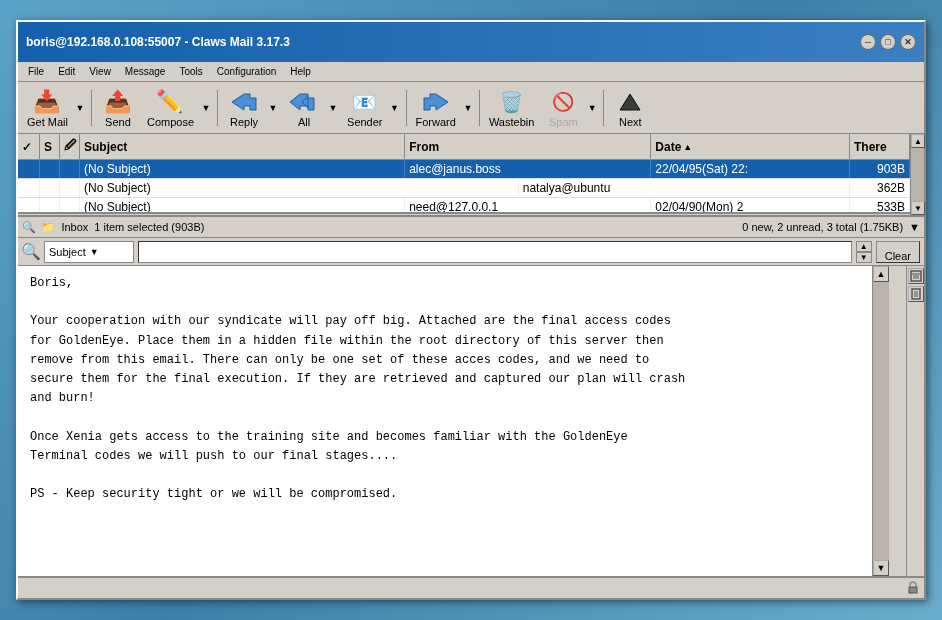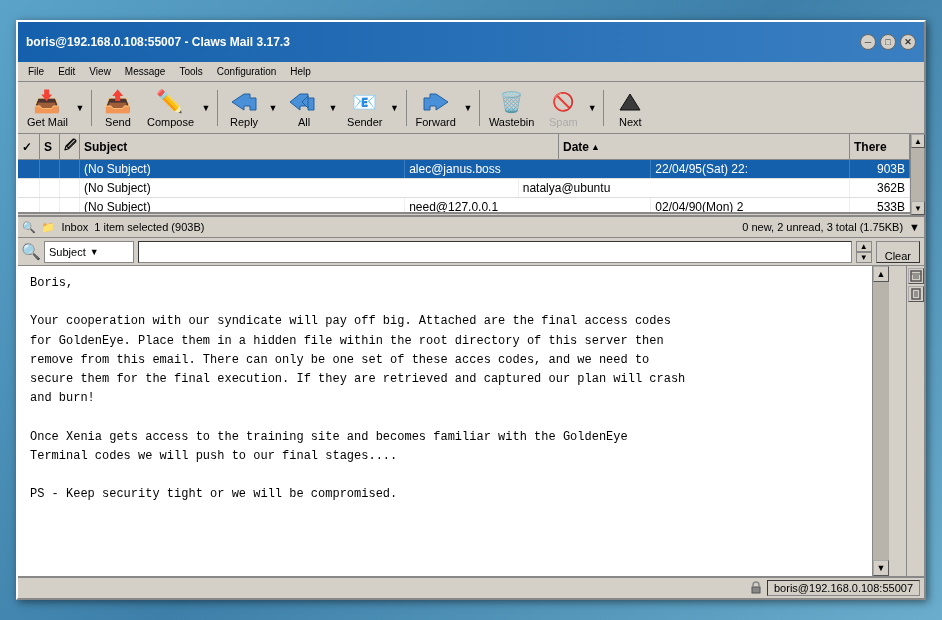--- a/index.html
+++ b/index.html
@@ -452,20 +452,21 @@
   </div>
 
   <div style="display:flex; height:82px; border-bottom: 1px solid #888;">
     <div class="mail-list-area" style="flex:1;">
 
       <div class="mail-list-header">
         <div class="mail-list-header-cell col-check">✓</div>
         <div class="mail-list-header-cell col-s">S</div>
         <div class="mail-list-header-cell col-att">🖉</div>
         <div class="mail-list-header-cell col-subject">Subject</div>
+        <div class="mail-list-header-cell col-from">From</div>
         <div class="mail-list-header-cell col-date">Date <span class="sort-arrow">▲</span></div>
         <div class="mail-list-header-cell col-size">There</div>
       </div>
 
       <div class="mail-row selected">
         <div class="mail-cell col-check"></div>
         <div class="mail-cell col-s"></div>
         <div class="mail-cell col-att"></div>
         <div class="mail-cell col-subject">(No Subject)</div>
         <div class="mail-cell col-from">alec@janus.boss</div>
@@ -570,16 +571,15 @@
     </div>
   </div>
 
   <div class="bottom-bar">
     <span>
       <svg width="14" height="14" viewBox="0 0 14 14">
         <rect x="3" y="7" width="8" height="6" fill="#888" stroke="#555" stroke-width="1"></rect>
         <path d="M4,7 V5 Q4,2 7,2 Q10,2 10,5 V7" fill="none" stroke="#888" stroke-width="1.5"></path>
       </svg>
     </span>
-    <span style="background:#d4d0c8; border: 1px inset #888; padding: 1px 6px; font-size:11px;">boris@192.168.0.108:55007</span>
   </div>
 
 </div>
 
 </body></html>

